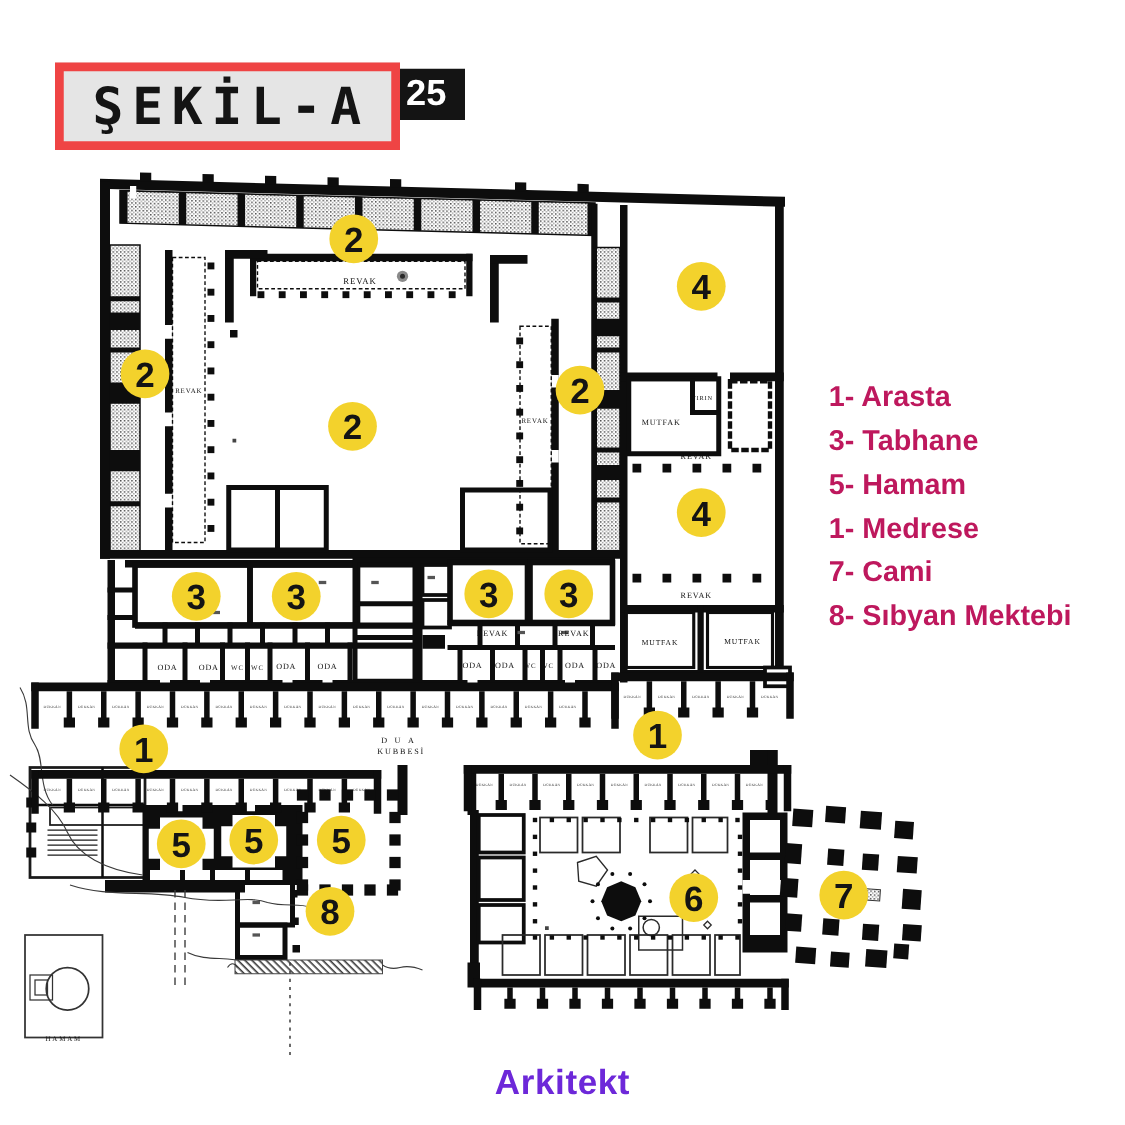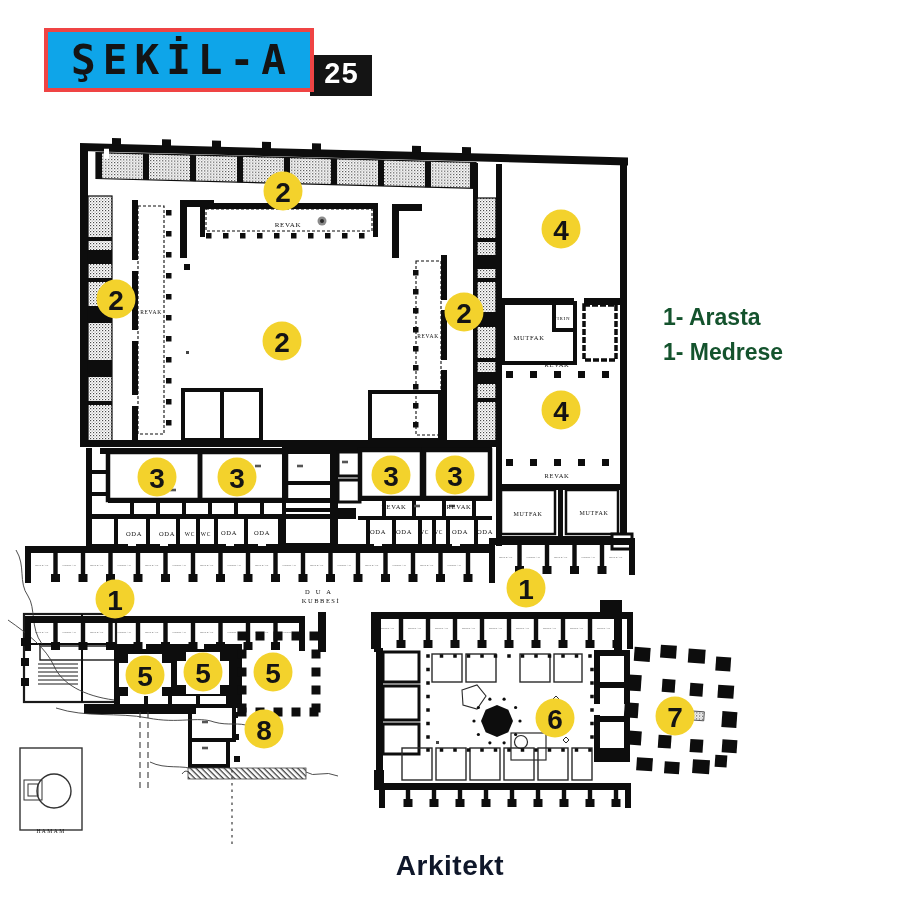--- a/index.html
+++ b/index.html
@@ -1,44 +1,48 @@
 <!DOCTYPE html>
 <html><head>
 <meta charset="utf-8">
 <style>
   html,body{margin:0;padding:0;background:#fff;width:900px;height:900px;overflow:hidden;}
   #canvas{position:relative;width:900px;height:900px;background:#fff;font-family:"Liberation Sans",sans-serif;}
   #plan{position:absolute;left:0;top:0;width:900px;height:900px;}
-  .title-box{position:absolute;left:44px;top:28px;width:262px;height:56px;border:4px solid #ef4444;
-    display:flex;align-items:center;justify-content:center;background:#0ea5e9;z-index:3;}
+  .title-box{position:absolute;left:44px;top:50px;width:262px;height:56px;border:7px solid #ef4444;
+    display:flex;align-items:center;justify-content:center;background:#e5e5e5;z-index:3;}
   .title-text{font-family:"DejaVu Sans Mono",monospace;font-weight:bold;font-size:41px;color:#141414;
     letter-spacing:7px;padding-left:6px;white-space:nowrap;}
   .title-num{position:absolute;left:310px;top:55px;width:62px;height:41px;background:#141414;color:#fff;
-    display:flex;align-items:center;justify-content:center;font-family:Liberation Mono, monospace;
+    display:flex;align-items:center;justify-content:center;font-family:Liberation Sans, sans-serif;
     font-weight:bold;font-size:29px;z-index:2;}
   .legend{position:absolute;left:663px;top:300px;margin:0;padding:0;list-style:none;z-index:3;}
-  .legend li{height:35px;line-height:35px;font-size:23px;font-weight:bold;color:#14532d;white-space:nowrap;}
+  .legend li{height:35px;line-height:35px;font-size:23px;font-weight:bold;color:#be185d;white-space:nowrap;}
   .wordmark{position:absolute;left:0;top:850px;width:100%;text-align:center;font-size:28px;font-weight:bold;
-    color:#0f172a;letter-spacing:0.5px;z-index:3;}
+    color:#6d28d9;letter-spacing:0.5px;z-index:3;}
 </style>
 </head>
 <body>
 
 <div id="canvas">
 
   <div class="title-num">
     <span>25</span>
   </div>
   <div class="title-box">
     <span class="title-text">ŞEKİL-A</span>
   </div>
 
   <ul class="legend" id="legend">
       <li>1- Arasta</li>
+      <li>3- Tabhane</li>
+      <li>5- Hamam</li>
       <li>1- Medrese</li>
+      <li>7- Cami</li>
+      <li>8- Sıbyan Mektebi</li>
     </ul>
 
   <div class="wordmark">Arkitekt</div>
 
   <svg id="plan" viewBox="0 0 900 900" xmlns="http://www.w3.org/2000/svg">
     <defs>
       <pattern id="stipple" width="3" height="3" patternUnits="userSpaceOnUse">
         <rect width="3" height="3" fill="#fff"></rect>
         <rect x="0" y="0" width="1.2" height="1.2" fill="#4a4a4a"></rect>
         <rect x="1.6" y="1.6" width="1" height="1" fill="#7a7a7a"></rect>

